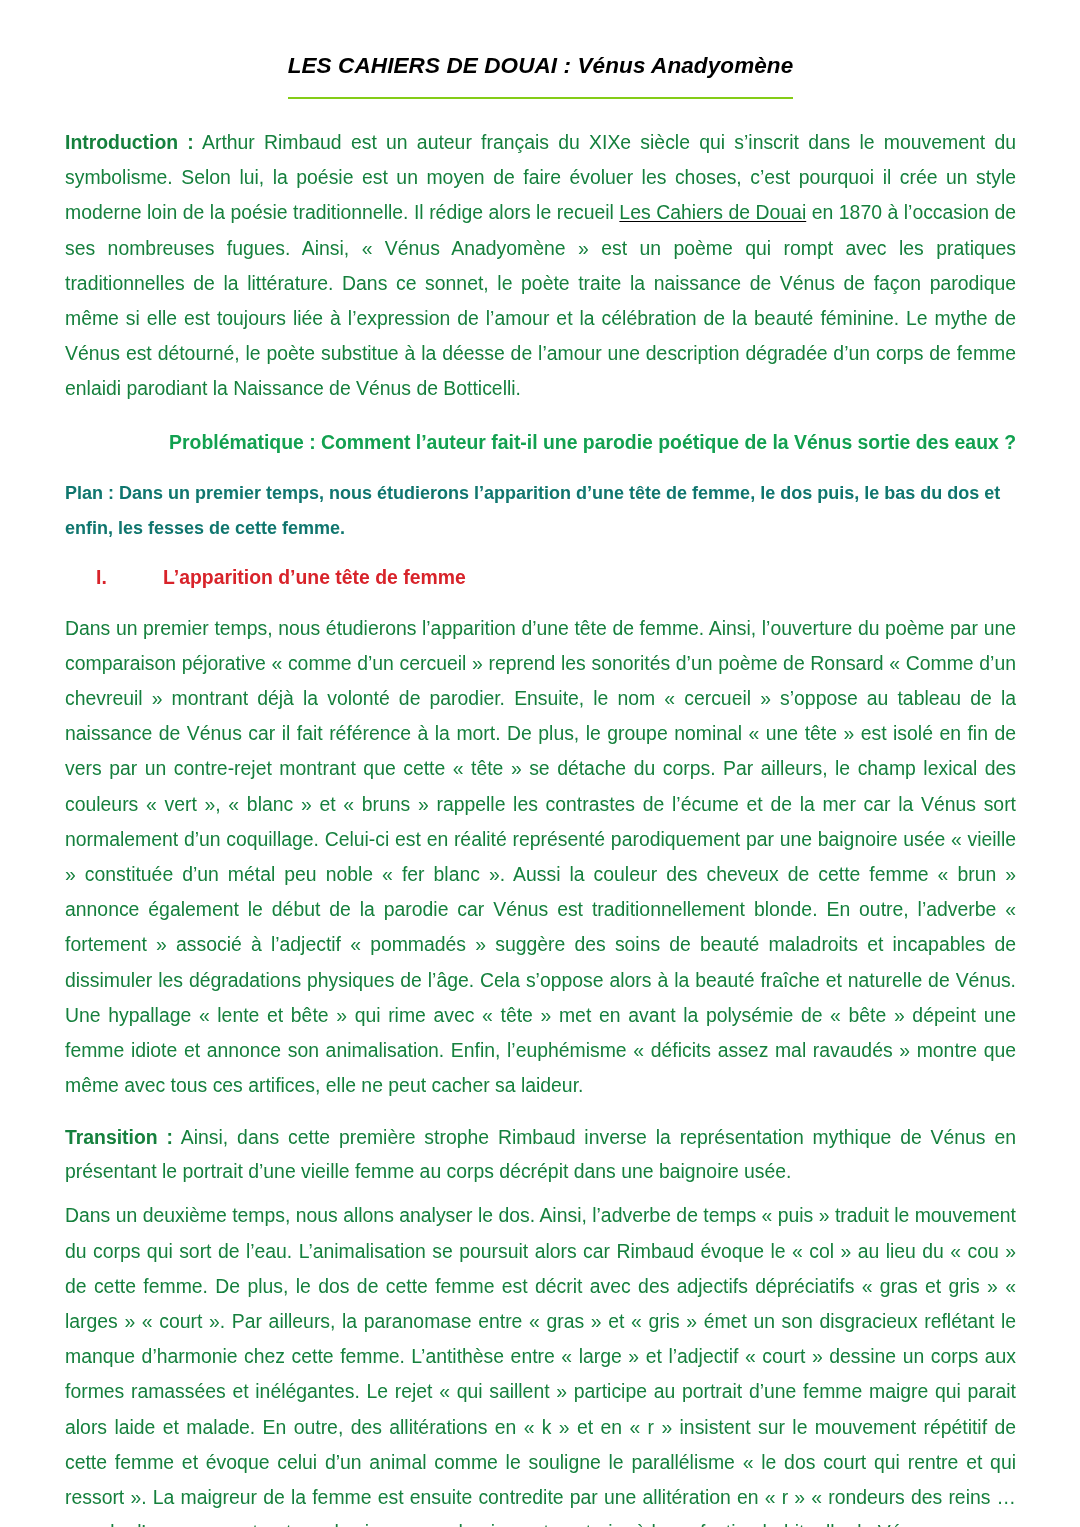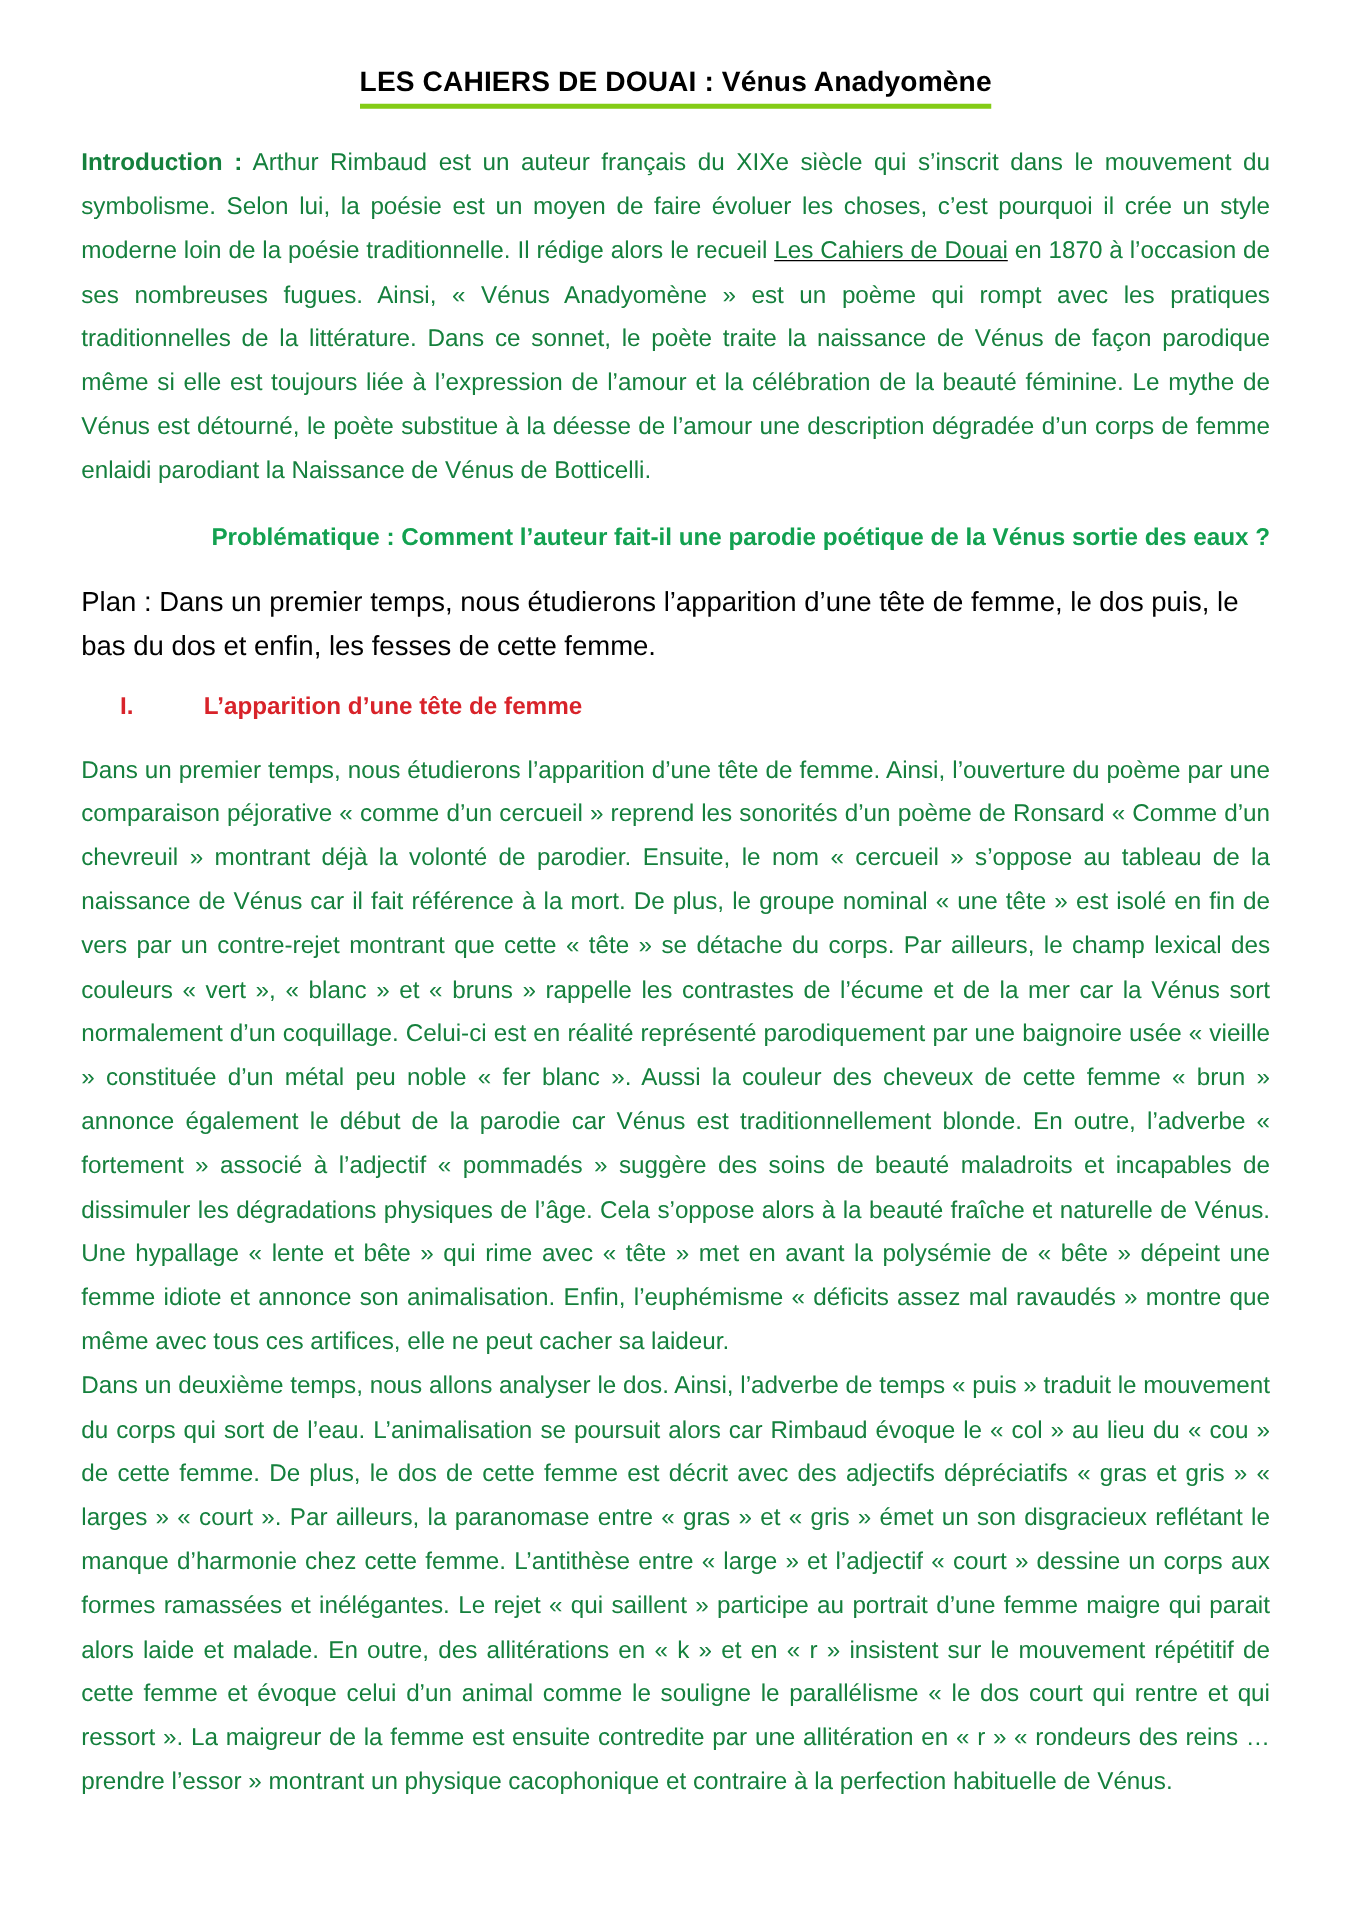--- a/index.html
+++ b/index.html
@@ -27,22 +27,23 @@
     text-align: center;
     font-size: 22.5px;
     font-weight: bold;
     letter-spacing: 0.1px;
     line-height: 1.2;
     margin: 0 0 26px 0;
     color: #000000;
   }
   .doc-title .title-inner {
     display: inline-block;
-    border-bottom: 4px solid #84cc16;
-    padding-bottom: 4px;
+    border-bottom: 2px solid #84cc16;
+    padding-bottom: 18px;
+    font-style: italic;
   }
   p.body-text {
     font-size: 19.4px;
     line-height: 35.2px;
     text-align: justify;
     text-justify: inter-word;
     margin: 0 0 0 0;
     color: #15803d;
     -webkit-hyphens: none;
     hyphens: none;
@@ -60,24 +61,24 @@
   }
   .problematique {
     font-size: 19.4px;
     line-height: 35px;
     font-weight: bold;
     color: #12a150;
     text-align: right;
     margin: 0 0 16px 0;
   }
   .plan {
-    font-size: 22px;
+    font-size: 18px;
     line-height: 35.5px;
-    font-weight: normal;
-    color: #000000;
+    font-weight: bold;
+    color: #0f766e;
     text-align: left;
     margin: 0 0 16px 0;
   }
   .section-heading {
     font-size: 19.4px;
     font-weight: bold;
     color: #d8232a;
     margin: 0 0 20px 0;
     display: flex;
     line-height: 28px;
@@ -114,17 +115,20 @@
 
   <p class="plan">Plan : Dans un premier temps, nous étudierons l’apparition d’une tête de femme, le dos puis, le bas du dos et enfin, les fesses de cette femme.</p>
 
   <div class="section-heading">
     <span class="numeral">I.</span>
     <span class="heading-label">L’apparition d’une tête de femme</span>
   </div>
 
   <p class="body-text">Dans un premier temps, nous étudierons l’apparition d’une tête de femme. Ainsi, l’ouverture du poème par une comparaison péjorative « comme d’un cercueil » reprend les sonorités d’un poème de Ronsard « Comme d’un chevreuil » montrant déjà la volonté de parodier. Ensuite, le nom « cercueil » s’oppose au tableau de la naissance de Vénus car il fait référence à la mort. De plus, le groupe nominal « une tête » est isolé en fin de vers par un contre-rejet montrant que cette « tête » se détache du corps. Par ailleurs, le champ lexical des couleurs « vert », « blanc » et « bruns » rappelle les contrastes de l’écume et de la mer car la Vénus sort normalement d’un coquillage. Celui-ci est en réalité représenté parodiquement par une baignoire usée « vieille » constituée d’un métal peu noble « fer blanc ». Aussi la couleur des cheveux de cette femme « brun » annonce également le début de la parodie car Vénus est traditionnellement blonde. En outre, l’adverbe « fortement » associé à l’adjectif « pommadés » suggère des soins de beauté maladroits et incapables de dissimuler les dégradations physiques de l’âge. Cela s’oppose alors à la beauté fraîche et naturelle de Vénus. Une hypallage « lente et bête » qui rime avec « tête » met en avant la polysémie de « bête » dépeint une femme idiote et annonce son animalisation. Enfin, l’euphémisme « déficits assez mal ravaudés » montre que même avec tous ces artifices, elle ne peut cacher sa laideur.</p>
 
+  <p class="body-text transition">
+    <span class="lead-bold">Transition :</span><span> Ainsi, dans cette première strophe Rimbaud inverse la représentation mythique de Vénus en présentant le portrait d’une vieille femme au corps décrépit dans une baignoire usée.</span>
+  </p>
 
 
   <p class="body-text">Dans un deuxième temps, nous allons analyser le dos. Ainsi, l’adverbe de temps « puis » traduit le mouvement du corps qui sort de l’eau. L’animalisation se poursuit alors car Rimbaud évoque le « col » au lieu du « cou » de cette femme. De plus, le dos de cette femme est décrit avec des adjectifs dépréciatifs « gras et gris » « larges » « court ». Par ailleurs, la paranomase entre « gras » et « gris » émet un son disgracieux reflétant le manque d’harmonie chez cette femme. L’antithèse entre « large » et l’adjectif « court » dessine un corps aux formes ramassées et inélégantes. Le rejet « qui saillent » participe au portrait d’une femme maigre qui parait alors laide et malade. En outre, des allitérations en « k » et en « r » insistent sur le mouvement répétitif de cette femme et évoque celui d’un animal comme le souligne le parallélisme « le dos court qui rentre et qui ressort ». La maigreur de la femme est ensuite contredite par une allitération en « r » « rondeurs des reins … prendre l’essor » montrant un physique cacophonique et contraire à la perfection habituelle de Vénus.</p>
 
 </div>
 
 </body></html>

